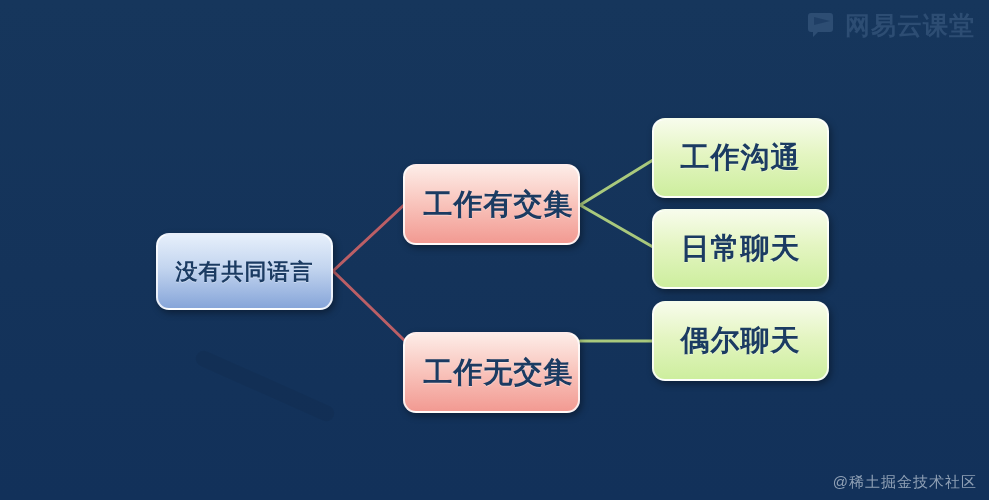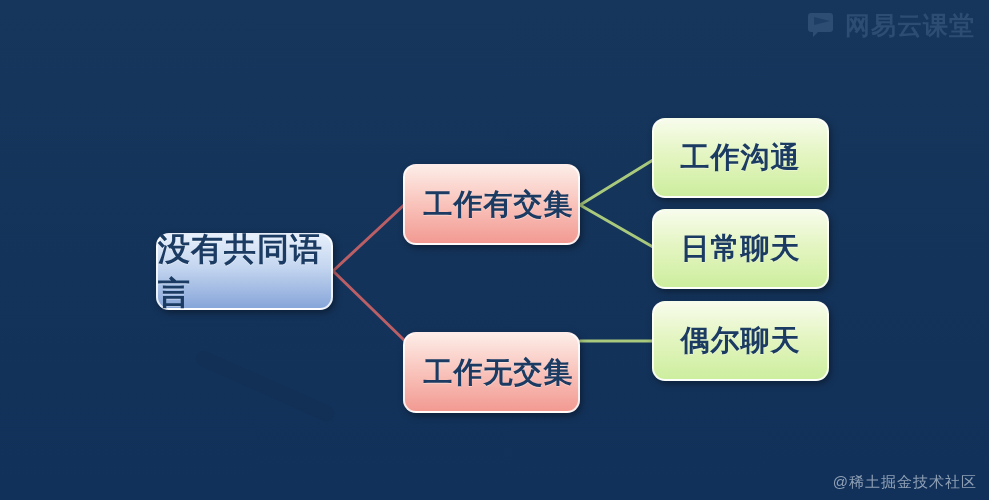--- a/index.html
+++ b/index.html
@@ -20,21 +20,21 @@
     border:2px solid rgba(255,255,255,0.8);
     box-shadow:2px 3px 7px rgba(0,0,0,0.38);
     color:#1b3b62;font-weight:bold;
     text-shadow:0 1px 0 rgba(255,255,255,0.35);
     box-sizing:border-box;
     letter-spacing:1px;
   }
   .node-root{
     left:156px;top:233px;width:177px;height:77px;
     background:linear-gradient(180deg,#e6effb 0%,#c3d5ef 45%,#86a5d9 100%);
-    font-size:32px;
+    font-size:22px;
   }
   .node-branch{
     width:177px;height:81px;
     background:linear-gradient(180deg,#fdece7 0%,#f9c7bf 45%,#f29a92 100%);
     font-size:29px;
     padding-left:14px;
   }
   .node-branch-1{left:403px;top:164px;}
   .node-branch-2{left:403px;top:300px;margin-top:32px;}
   .node-leaf{

